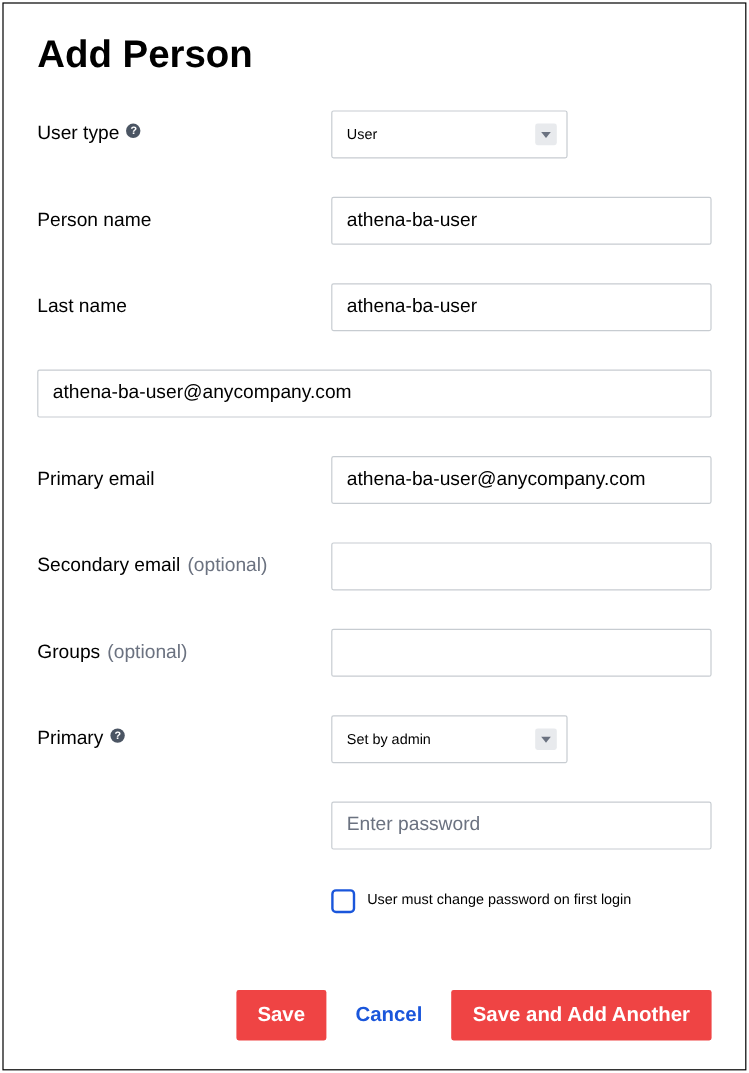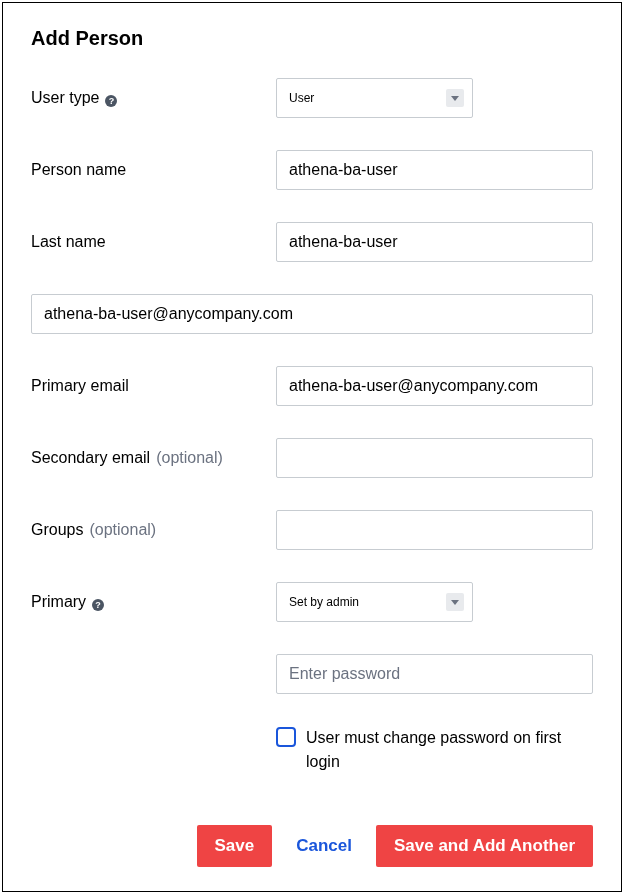--- a/index.html
+++ b/index.html
@@ -16,39 +16,39 @@
     }
     .container {
       border: 1px solid #000;
       width: 100%;
       height: 100%;
       padding: 24px 28px 24px 28px;
       display: flex;
       flex-direction: column;
     }
     .title {
-      font-size: 20px;
+      font-size: 32px;
       font-weight: 900;
       color: #000;
       margin-bottom: 28px;
     }
     .form {
       flex: 1;
       display: flex;
       flex-direction: column;
       gap: 32px;
     }
     .form-row {
       display: flex;
       align-items: center;
     }
     .label-col {
       width: 245px;
       display: flex;
-      align-items: flex-end;
+      align-items: flex-start;
       gap: 6px;
       font-size: 16px;
       color: #000;
     }
     .optional {
       color: #6b7280;
     }
     .help-icon {
       width: 12px;
       height: 12px;
@@ -125,21 +125,21 @@
       flex-shrink: 0;
       width: 20px;
       height: 20px;
       border: 2px solid #1a56db;
       border-radius: 4px;
       cursor: pointer;
       background: #fff;
       margin-top: 1px;
     }
     .checkbox-label {
-      font-size: 16px;
+      font-size: 12px;
       color: #000;
       line-height: 1.5;
     }
     .button-row {
       display: flex;
       justify-content: flex-end;
       gap: 14px;
       margin-top: 40px;
       align-items: center;
     }

